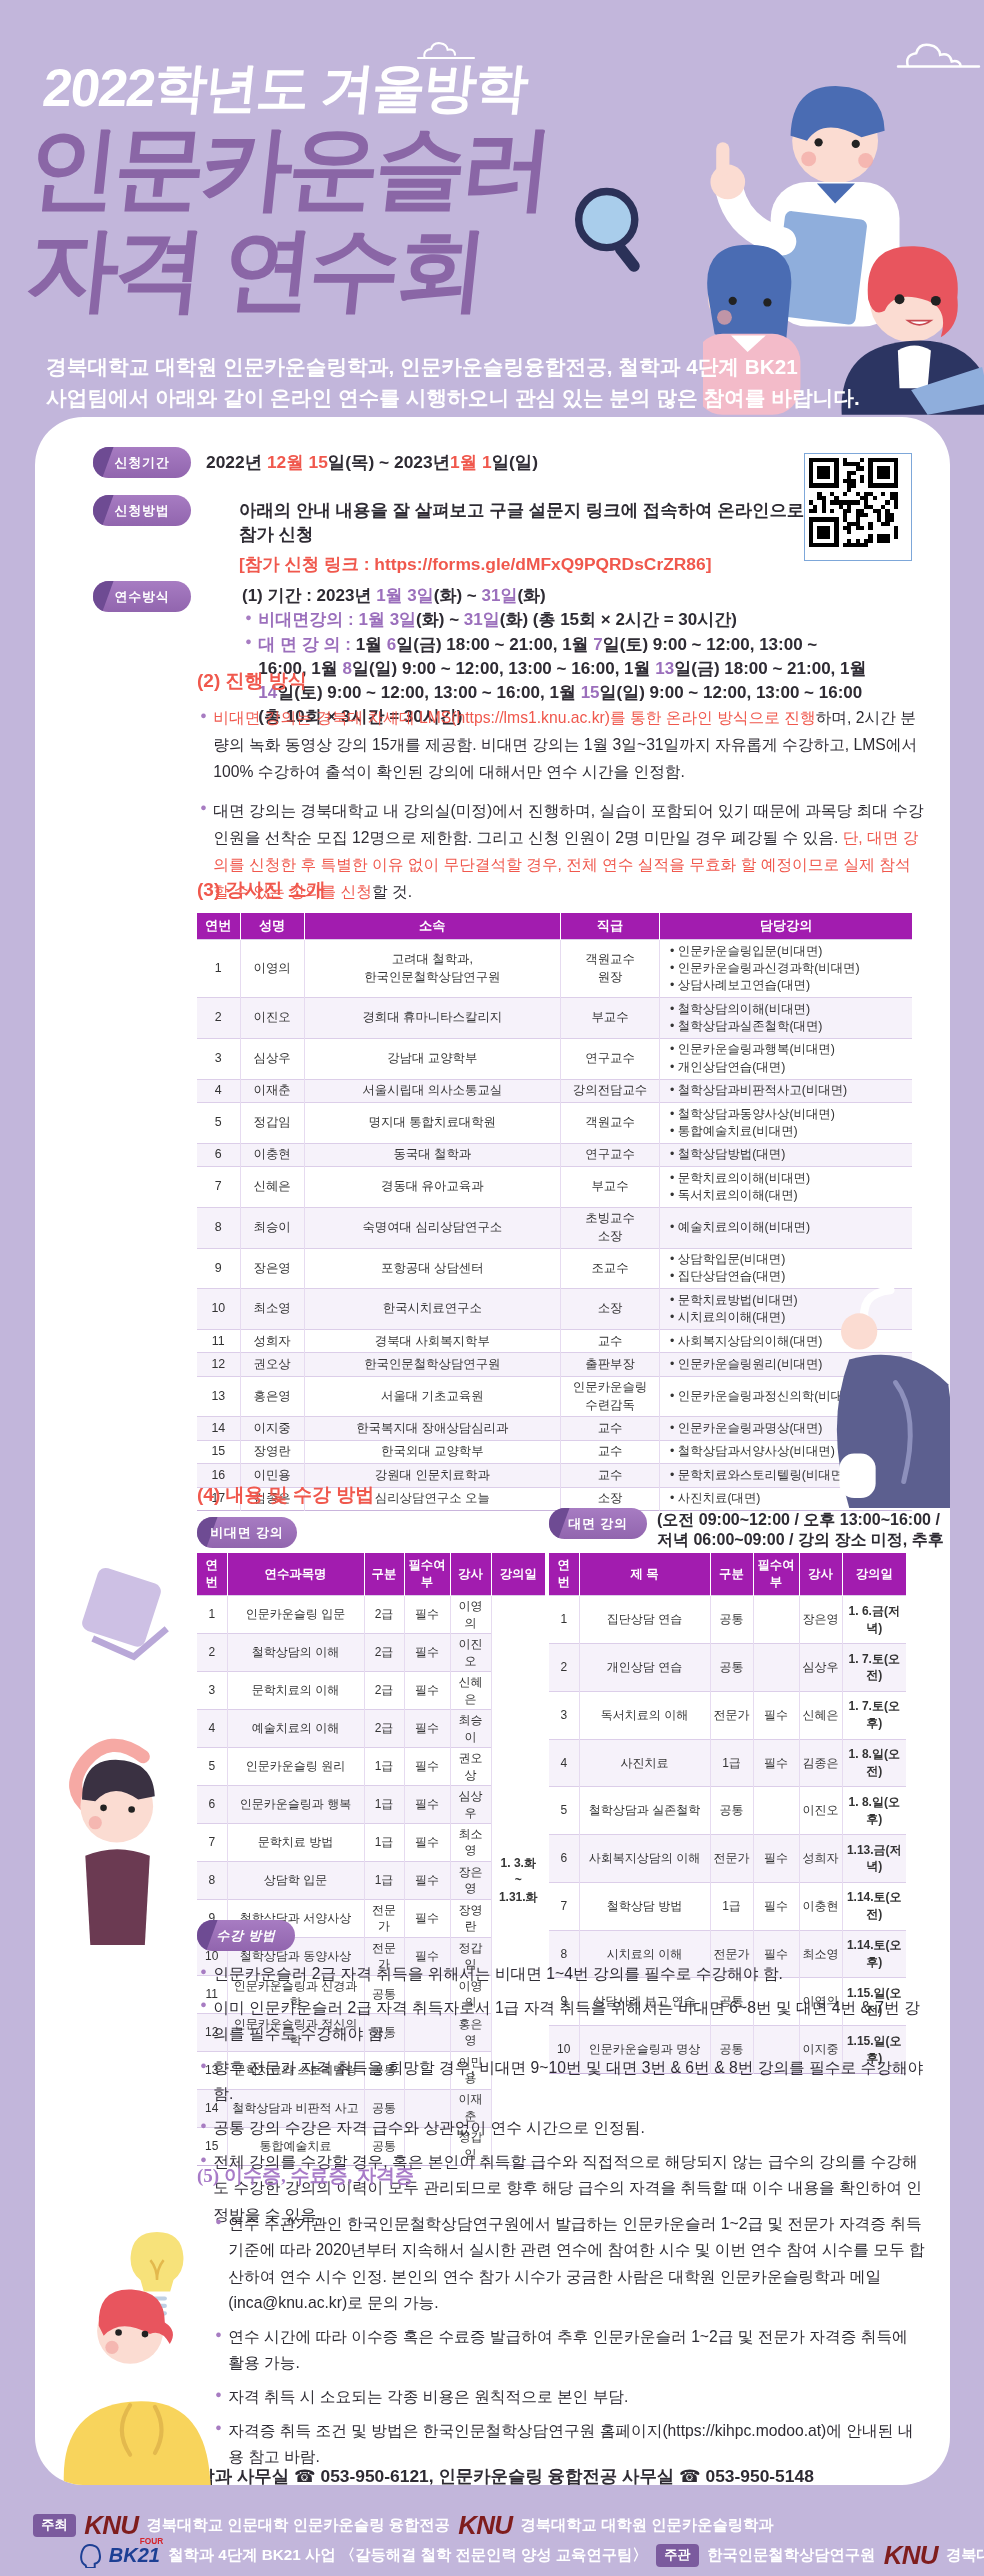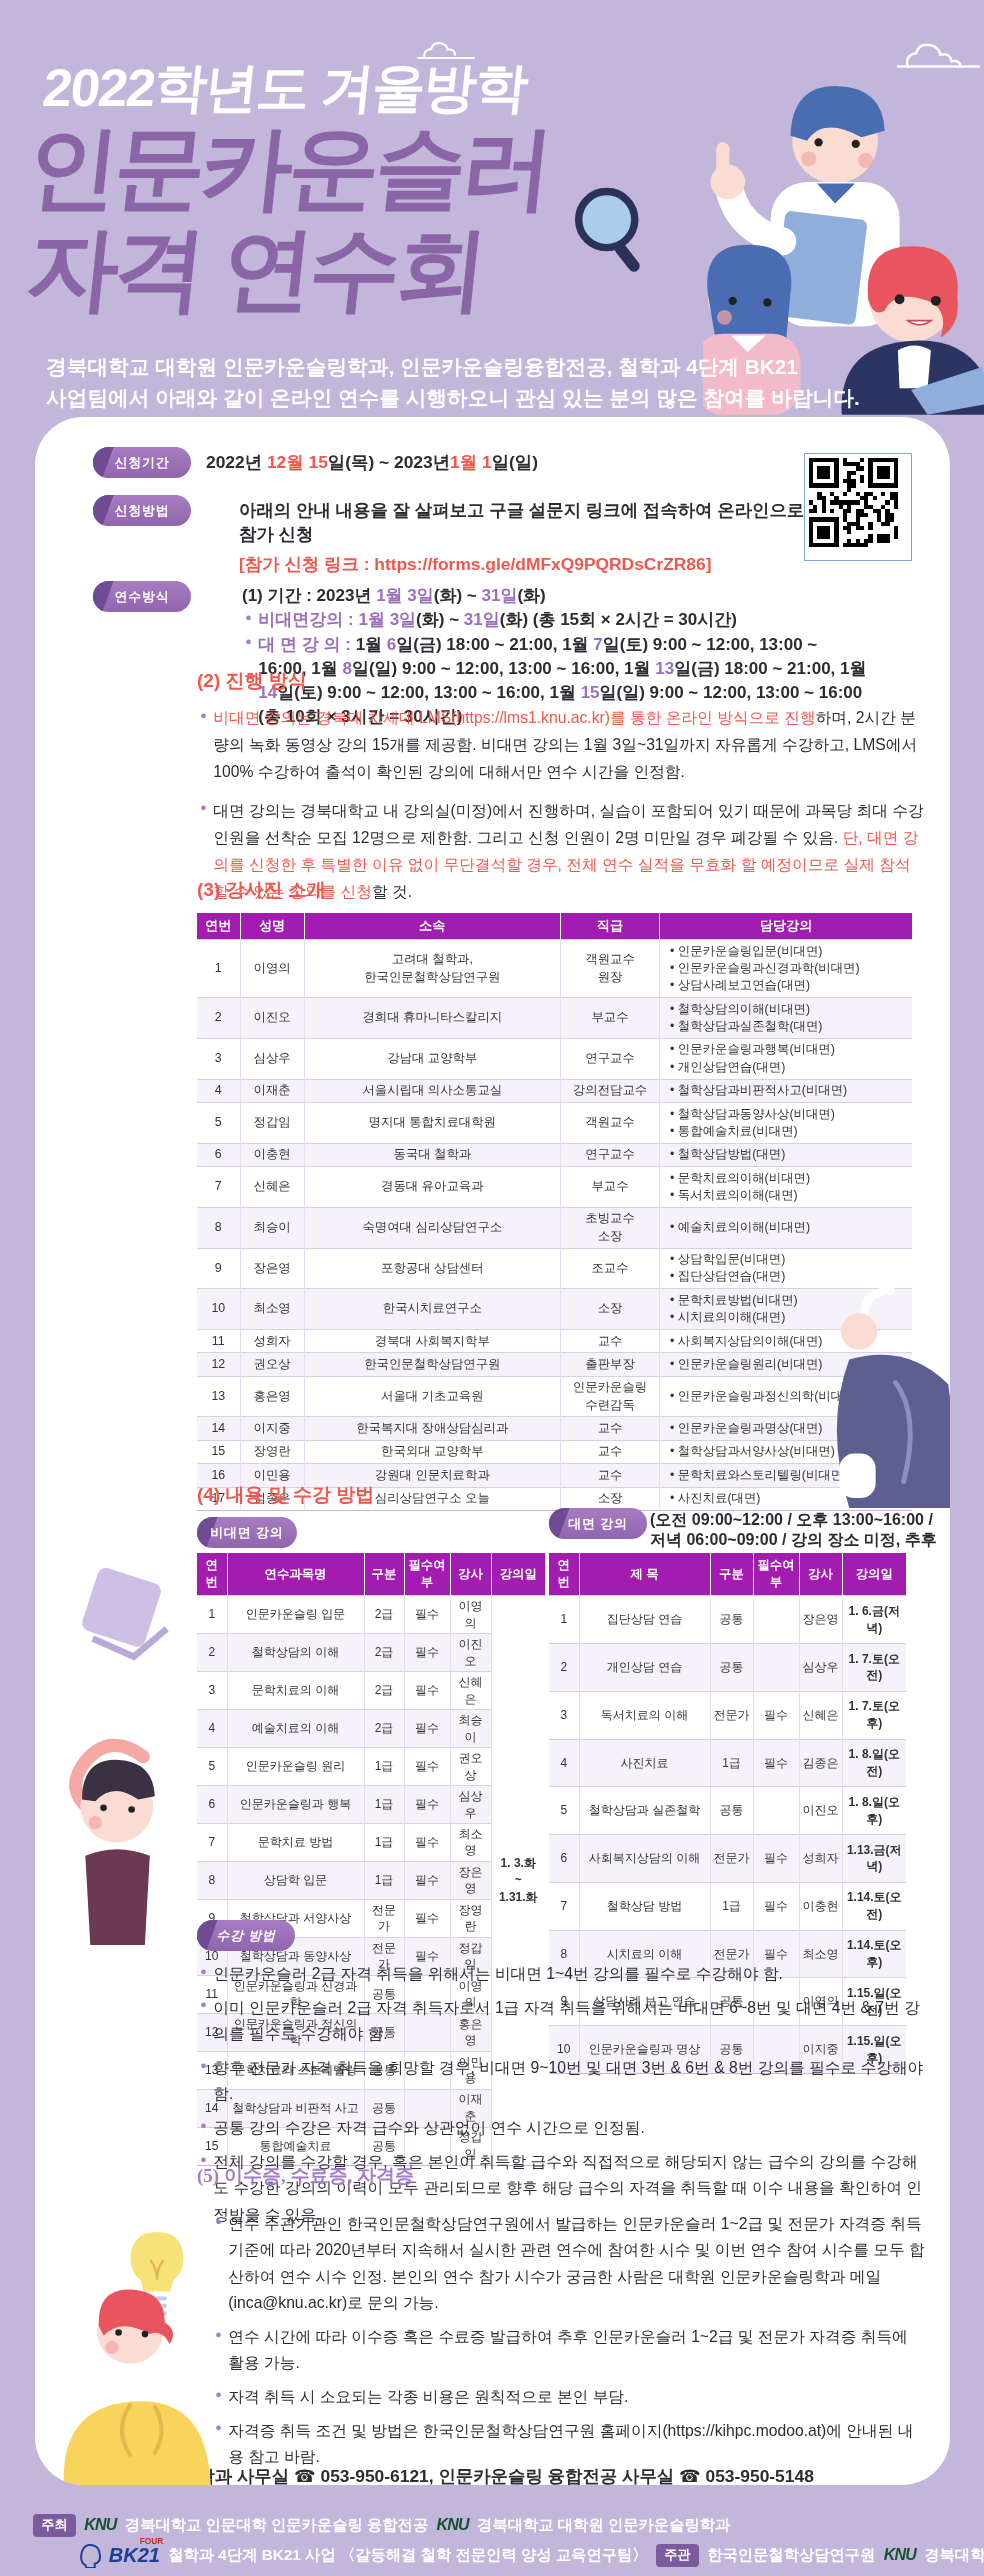--- a/index.html
+++ b/index.html
@@ -63,21 +63,21 @@
   .tbl tbody tr:nth-child(even){background:#F6F2FA;}
   .instructors table.tbl{width:715px;}
   .instructors td:nth-child(5){text-align:left;padding-left:10px;}
   .s4h{position:absolute;left:162px;top:1065px;}
   .remote-badge{position:absolute;left:162px;top:1100px;}
   .remote{position:absolute;left:162px;top:1136px;}
   .remote table.tbl{width:348px;}
   .remote td{padding:1.7px 2.5px;font-size:12px;}
   .remote th{font-size:12.4px;}
   .remote .merged{font-weight:700;font-size:12px;}
-  .inperson-head{position:absolute;left:514px;top:1091px;display:flex;gap:3px;align-items:flex-start;}
+  .inperson-head{position:absolute;left:514px;top:1091px;display:flex;gap:10px;align-items:flex-start;}
   .inperson-note{font-size:16px;font-weight:700;line-height:1.3;white-space:pre-line;padding-top:1.7px;}
   .inperson{position:absolute;left:514px;top:1136px;}
   .inperson table.tbl{width:357px;}
   .inperson td{padding:6.6px 2.5px;font-size:12px;}
   .inperson th{font-size:12.4px;}
   .inperson td:nth-child(6){font-weight:700;}
   .howto-badge{position:absolute;left:162px;top:1503px;font-style:italic;}
   .howto{position:absolute;left:162px;top:1544px;width:732px;}
   .howto .blt, .s5 .blt{font-size:15.7px;font-weight:500;line-height:1.68;margin-bottom:7.4px;}
   .s5h{position:absolute;left:162px;top:1746px;font-family:Liberation Serif, serif;}
@@ -86,21 +86,21 @@
   .contact .tx{font-size:17.4px;font-weight:700;padding-top:4.1px;}
   .seg.r{color:#F0584D;}
   .seg.p{color:#9B6FBC;}
   .seg.b{font-weight:800;}
   .seg.pb{color:#9B6FBC;font-weight:800;}
   
   .footer{position:absolute;left:33px;top:2488px;width:934px;color:#fff;margin-top:24px;}
   .fline1,.fline2{display:flex;align-items:center;gap:8.3px;height:26.5px;}
   .fline2{margin-top:3.3px;margin-left:46px;}
   .ftag{background:#7B5B9E;color:#fff;font-size:13.2px;font-weight:700;padding:2.5px 8.3px;border-radius:4.1px;flex:none;}
-  .knu{color:#14532d;font-weight:800;font-style:italic;font-size:16px;letter-spacing:-0.8px;flex:none;}
+  .knu{color:#7f1d1d;font-weight:800;font-style:italic;font-size:26px;letter-spacing:-0.8px;flex:none;}
   .ftx{color:#fff;font-size:15.3px;font-weight:600;white-space:nowrap;}
   .bk21wrap{position:relative;display:inline-flex;align-items:center;gap:2.5px;flex:none;}
   .bk21t{color:#1D3F94;font-weight:800;font-style:italic;font-size:20px;}
   .four{position:absolute;top:-7.4px;right:-3.3px;color:#D6232A;font-size:8.3px;font-weight:800;font-style:normal;}
   
   .deco{position:absolute;pointer-events:none;}
 </style>
 </head>
 <body>
 

